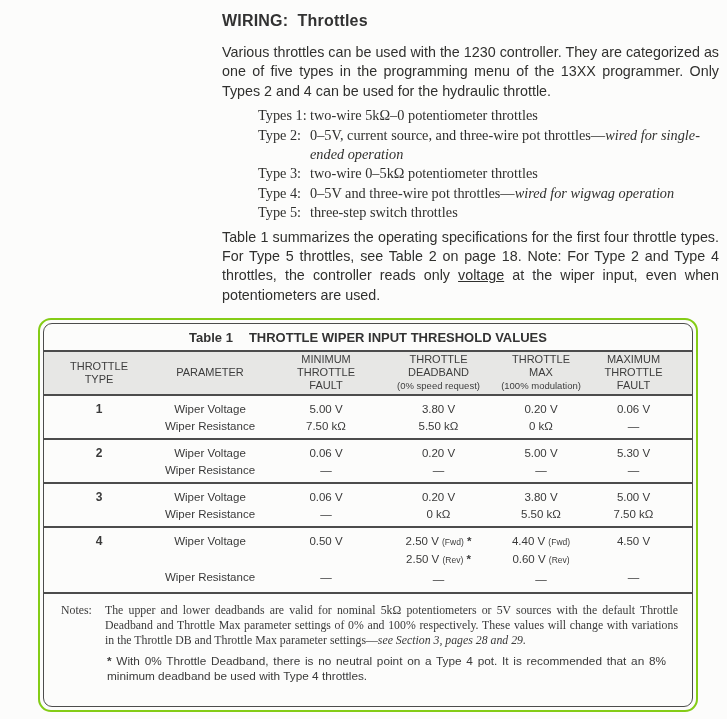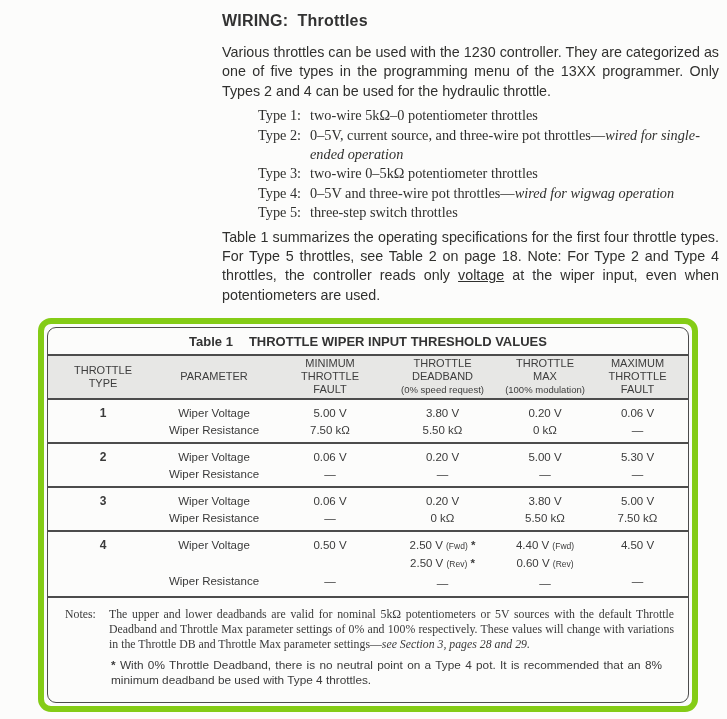--- a/index.html
+++ b/index.html
@@ -14,21 +14,21 @@
   .type-list{margin:5px 0 5px 36px;}
   .type-item{display:flex;font-family:"Liberation Serif",serif;font-size:14.3px;line-height:19.4px;color:#30302e;}
   .type-label{width:52px;flex:none;}
   .type-desc{flex:1;}
   .type-desc .it{font-style:italic;}
   .summary{margin-top:5px;}
   .u{text-decoration:underline;}
 
   
   .tablebox{position:absolute;left:38px;top:318px;width:660px;height:394px;box-sizing:border-box;
-            border:6px solid #84cc16;border-radius:13px;padding:3px;background:#fcfcfb;}
+            border:2px solid #84cc16;border-radius:13px;padding:3px;background:#fcfcfb;}
   .tinner{height:100%;box-sizing:border-box;border:1px solid #4c4c4c;border-radius:9px;overflow:hidden;
           display:flex;flex-direction:column;font-family:"Liberation Sans",sans-serif;color:#3a3a3a;}
   .ttitle{flex:none;height:26px;display:flex;align-items:center;justify-content:center;
           font-size:13px;font-weight:bold;color:#333;border-bottom:2px solid #4c4c4c;}
   .ttitle .tgap{width:16px;}
   .grid6{display:grid;grid-template-columns:110px 112px 120px 105px 100px 101px;}
   .thead{flex:none;background:#e7e7e5;border-bottom:2px solid #4c4c4c;padding:1px 0 0;}
   .hcell{display:flex;flex-direction:column;justify-content:center;align-items:center;
          text-align:center;font-size:11px;line-height:13px;color:#3d3d3d;padding-bottom:2px;}
   .hsmall{font-size:9.5px;}
@@ -54,21 +54,21 @@
 
 <div class="page">
 
   <div class="content">
     <h1 class="heading">WIRING:  Throttles</h1>
 
     <p class="body-text">Various throttles can be used with the 1230 controller. They are categorized as one of five types in the programming menu of the 13XX programmer. Only Types 2 and 4 can be used for the hydraulic throttle.</p>
 
     <div class="type-list">
       <div class="type-item">
-        <span class="type-label">Type 1:</span>
+        <span class="type-label">Types 1:</span>
         <span class="type-desc"><span>two-wire 5kΩ–0 potentiometer throttles</span><span class="it"></span></span>
       </div>
       <div class="type-item">
         <span class="type-label">Type 2:</span>
         <span class="type-desc"><span>0–5V, current source, and three-wire pot throttles—</span><span class="it">wired for single-ended operation</span></span>
       </div>
       <div class="type-item">
         <span class="type-label">Type 3:</span>
         <span class="type-desc"><span>two-wire 0–5kΩ potentiometer throttles</span><span class="it"></span></span>
       </div>

